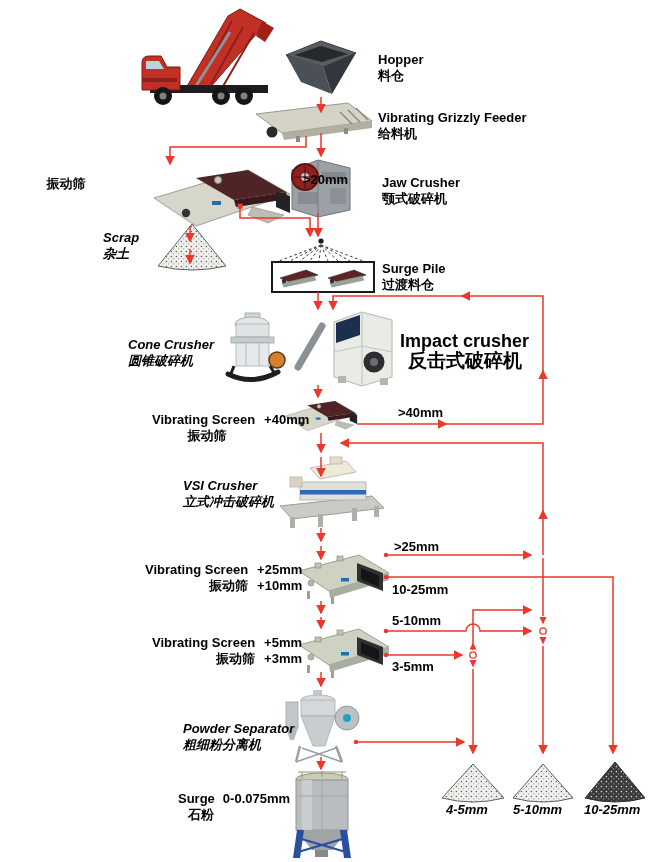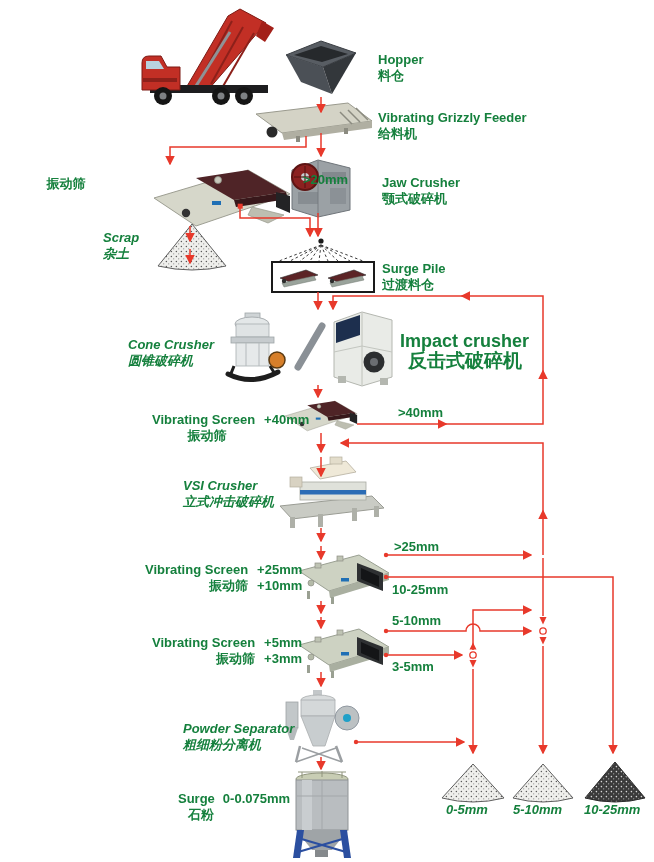--- a/index.html
+++ b/index.html
@@ -1,19 +1,19 @@
 <!DOCTYPE html>
 <html><head>
 <meta charset="utf-8">
 <style>
   html,body{margin:0;padding:0;background:#ffffff;}
   .canvas{position:relative;width:654px;height:862px;background:#fff;overflow:hidden;
           font-family:"Liberation Sans",sans-serif;}
   svg{position:absolute;left:0;top:0;}
-  .lbl{position:absolute;color:#15803d;font:bold 13px/15.5px "Liberation Sans",sans-serif;white-space:nowrap;}
+  .lbl{position:absolute;color:#000000;font:bold 13px/15.5px "Liberation Sans",sans-serif;white-space:nowrap;}
   .cn{font-weight:bold;}
   .center{text-align:left;font-style:italic;}
   .grid2{display:grid;grid-template-columns:auto auto;column-gap:9px;}
   .ra{text-align:right;}
   .big-en{font-size:18px;line-height:22px;}
   .big-cn{font-size:19px;line-height:18px;padding-left:8px;}
   .sizecol{text-align:right;}
 </style>
 </head>
 <body>
@@ -377,17 +377,17 @@
   <div class="cn">粗细粉分离机</div>
 </div>
 
 <div class="lbl" style="left:178px;top:791px;">
   <div>
     <span>Surge</span><span style="margin-left:8px">0-0.075mm</span>
   </div>
   <div class="cn" style="padding-left:10px">石粉</div>
 </div>
 
-<div class="lbl center" style="left:446px;top:802px;width:54px;">0-5mm</div>
+<div class="lbl center" style="left:446px;top:802px;width:54px;">4-5mm</div>
 <div class="lbl center" style="left:513px;top:802px;width:60px;">5-10mm</div>
 <div class="lbl center" style="left:584px;top:802px;width:64px;">10-25mm</div>
 
 </div>
 
 </body></html>

